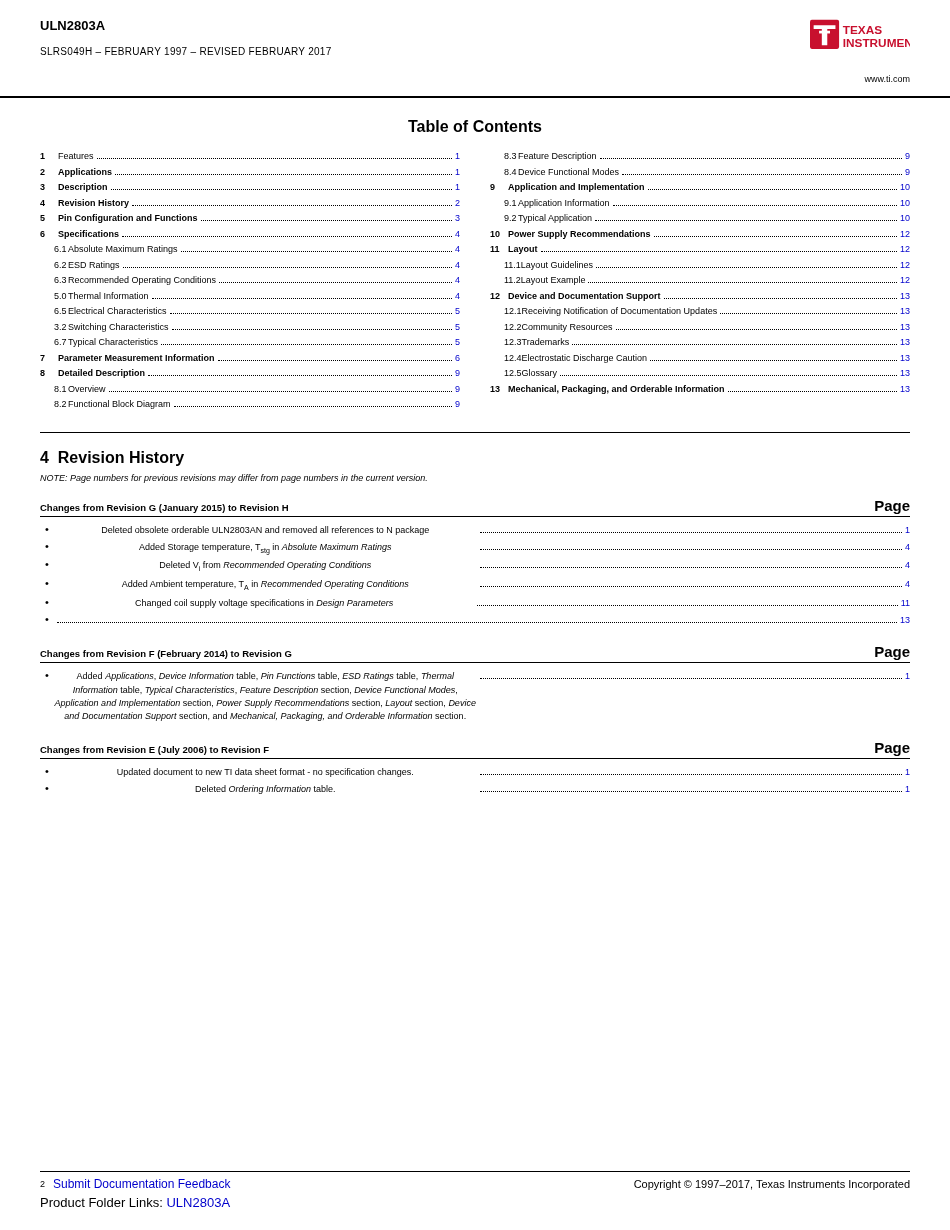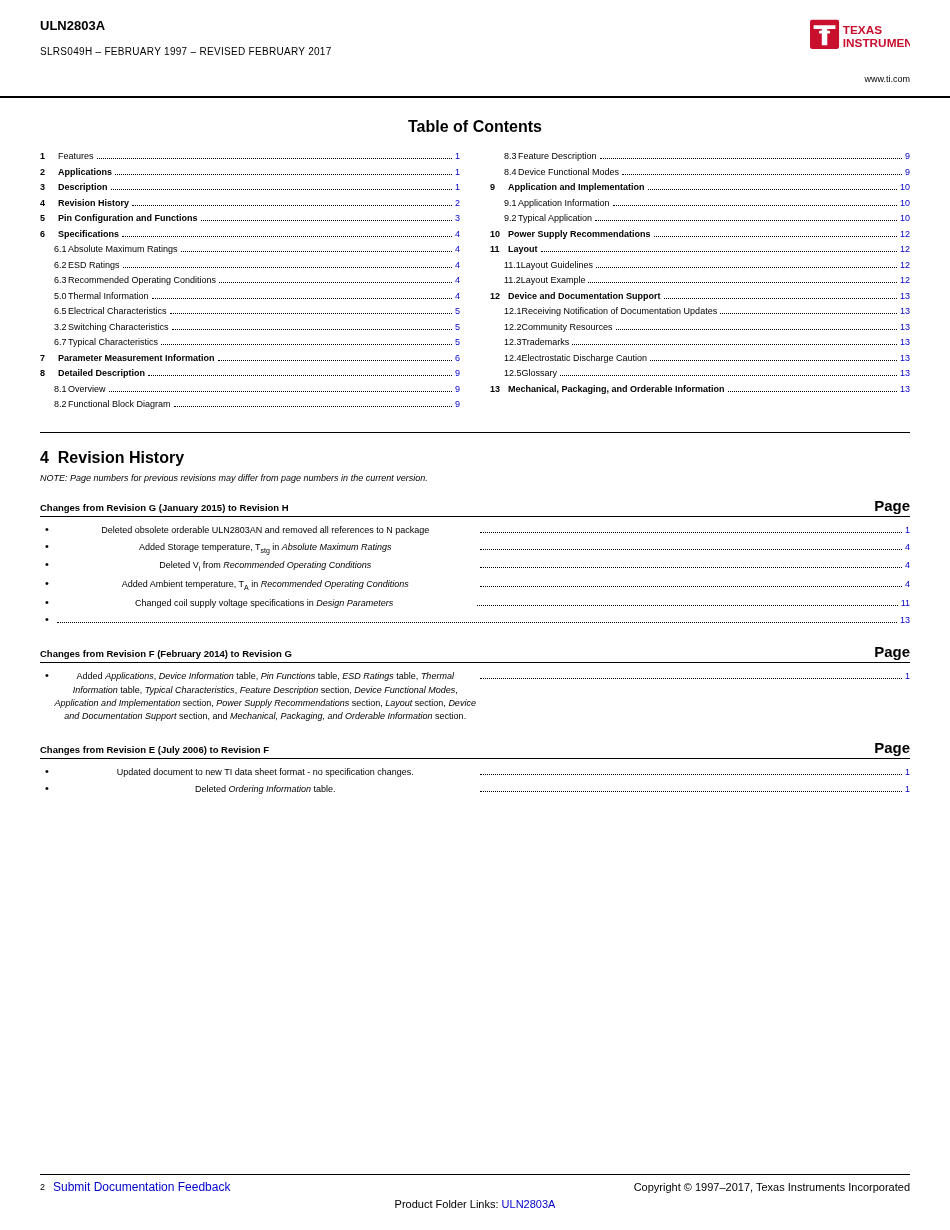--- a/index.html
+++ b/index.html
@@ -228,22 +228,22 @@
       text-decoration: none;
       font-size: 12px;
     }
 
     .footer-copyright {
       font-size: 11px;
       color: #000;
     }
 
     .footer-product {
-      text-align: center;
-      font-size: 11px;
+      text-align: left;
+      font-size: 13px;
       margin-top: 4px;
     }
 
     .footer-product-link {
       color: #0000cc;
       text-decoration: none;
     }
 
     
     .ti-logo-svg {

